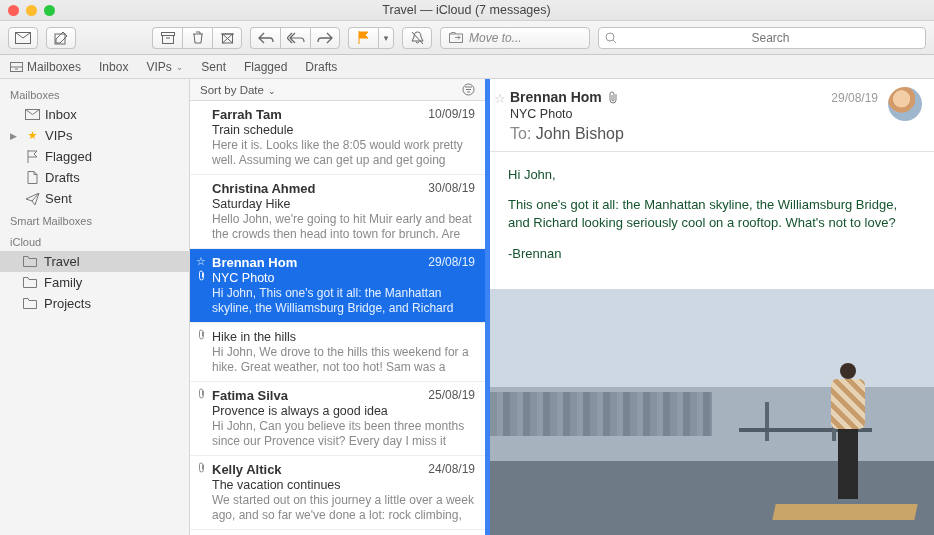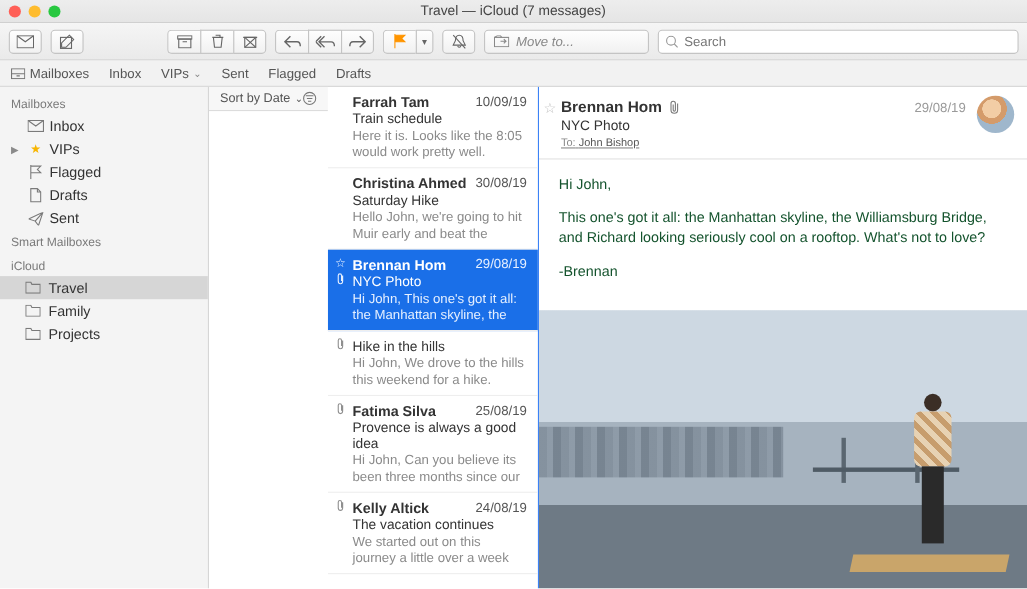--- a/index.html
+++ b/index.html
@@ -12,21 +12,21 @@
 .tl.r { background: #ff5f57; } .tl.y { background: #febc2e; } .tl.g { background: #28c840; }
 .title { flex: 1; text-align: center; font-size: 12.5px; color: #444; }
 
 
 .toolbar { height: 34px; background: linear-gradient(#f5f5f5,#eaeaea); border-bottom: 1px solid #c8c8c8; display: flex; align-items: center; padding: 0 8px; gap: 8px; }
 .tbtn { height: 22px; min-width: 30px; background: linear-gradient(#fefefe,#f1f1f1); border: 1px solid #c4c4c4; border-radius: 4px; display: flex; align-items: center; justify-content: center; color: #555; font-size: 12px; cursor: default; }
 .tgroup { display: flex; } .tgroup .tbtn { border-radius: 0; border-right-width: 0; }
 .tgroup .tbtn:first-child { border-radius: 4px 0 0 4px; } .tgroup .tbtn:last-child { border-radius: 0 4px 4px 0; border-right-width: 1px; }
 .moveto { flex: 0 0 150px; justify-content: flex-start; padding: 0 8px; color: #888; font-style: italic; }
 .search { flex: 1; height: 22px; background: #fff; border: 1px solid #c4c4c4; border-radius: 4px; display: flex; align-items: center; padding: 0 6px; color: #999; gap: 5px; }
-.search input { border: none; outline: none; flex: 1; font-size: 12px; background: transparent; }
+.search input { border: none; outline: none; flex: 1; font-size: 12px; background: transparent; text-align: center; }
 .flag-orange { color: #ff9500; }
 
 
 .favbar { height: 24px; background: #f2f2f2; border-bottom: 1px solid #d6d6d6; display: flex; align-items: center; padding: 0 10px; gap: 18px; font-size: 12px; color: #555; }
 .favitem { display: flex; align-items: center; gap: 4px; }
 .fav-chev { font-size: 9px; color: #888; }
 
 
 .main { display: flex; height: calc(535px - 21px - 34px - 24px); }
 
@@ -34,21 +34,21 @@
 .sidebar { width: 190px; background: #f4f4f4; border-right: 1px solid #d6d6d6; padding-top: 4px; overflow: hidden; }
 .sb-head { font-size: 11px; color: #7a7a7a; padding: 6px 10px 3px; }
 .sb-item { display: flex; align-items: center; gap: 7px; padding: 3px 10px 3px 22px; font-size: 13px; color: #333; }
 .sb-item.top { padding-left: 10px; gap: 5px; }
 .sb-item.sel { background: #d6d6d6; }
 .sb-item .disc { width: 10px; font-size: 9px; color: #8a8a8a; }
 .sb-ico { width: 15px; display: inline-flex; justify-content: center; color: #7a7a7a; font-size: 13px; }
 .sb-star { color: #f7b500; font-size: 11px; }
 
 
-.mlist { width: 300px; border-right: 1px solid #3b82f6; display: flex; flex-direction: row; }
+.mlist { width: 300px; border-right: 5px solid #3b82f6; display: flex; flex-direction: column; }
 .mlist-head { height: 22px; background: #f7f7f7; border-bottom: 1px solid #dcdcdc; display: flex; align-items: center; padding: 0 10px; font-size: 11.5px; color: #555; justify-content: space-between; }
 .mlist-head .chev { font-size: 9px; margin-left: 4px; }
 .mlist-body { flex: 1; overflow: hidden; }
 .mrow { padding: 6px 10px 6px 22px; border-bottom: 1px solid #eee; position: relative; }
 .mrow .gutter { position: absolute; left: 4px; top: 6px; width: 14px; display: flex; flex-direction: column; align-items: center; gap: 2px; color: #8f8f8f; font-size: 11px; }
 .mrow .line1 { display: flex; justify-content: space-between; font-weight: 600; font-size: 13px; }
 .mrow .date { font-weight: 400; font-size: 12px; color: #555; }
 .mrow .subj { font-size: 12.5px; margin-top: 1px; }
 .mrow .prev { font-size: 12px; color: #8a8a8a; margin-top: 1px; line-height: 1.25; max-height: 30px; overflow: hidden; }
 .mrow.sel { background: #1a6fe8; color: #fff; }
@@ -56,21 +56,21 @@
 
 
 .reader { flex: 1; display: flex; flex-direction: column; }
 .rhead { padding: 10px 14px 8px 20px; border-bottom: 1px solid #e2e2e2; position: relative; }
 .rhead .star { position: absolute; left: 4px; top: 12px; color: #bfbfbf; font-size: 13px; }
 .rhead .from { font-weight: 600; font-size: 14px; display: flex; align-items: center; gap: 6px; }
 .rhead .clip { color: #7a7a7a; font-size: 12px; }
 .rhead .rdate { position: absolute; right: 56px; top: 12px; font-size: 12px; color: #9a9a9a; }
 .rhead .avatar { position: absolute; right: 12px; top: 8px; width: 34px; height: 34px; border-radius: 50%; background: radial-gradient(circle at 40% 35%, #f2cda5 0 28%, #d49b6a 29% 45%, #9fb7cc 46% 100%); }
 .rhead .rsubj { font-size: 12.5px; color: #333; margin-top: 2px; }
-.rhead .to { font-size: 10px; color: #888; margin-top: 4px; text-decoration: underline; }
+.rhead .to { font-size: 16px; color: #888; margin-top: 4px; }
 .rhead .to .name { color: #555; }
 .rbody { padding: 14px 18px; font-size: 13px; color: #14532d; line-height: 1.4; }
 .rbody p { margin-bottom: 12px; }
 .rimg { flex: 1; background: linear-gradient(#cdd8e2 0 40%, #a6b3bf 40% 70%, #6e7a85 70% 100%); position: relative; overflow: hidden; }
 .skyline { position: absolute; left: 0; right: 50%; top: 42%; height: 18%; background: repeating-linear-gradient(90deg,#7f8c99 0 7px,#8a97a4 7px 13px,#6f7c89 13px 20px); opacity: .85; }
 .bridge { position: absolute; right: 14%; top: 46%; width: 30%; height: 16%; }
 .bridge::before, .bridge::after { content: ""; position: absolute; top: 0; width: 4px; height: 100%; background: #5a6670; }
 .bridge::before { left: 20%; } .bridge::after { left: 70%; }
 .bridge .deck { position: absolute; left: 0; right: 0; top: 65%; height: 4px; background: #4f5b65; }
 .person { position: absolute; right: 14%; top: 30%; width: 48px; height: 150px; }

